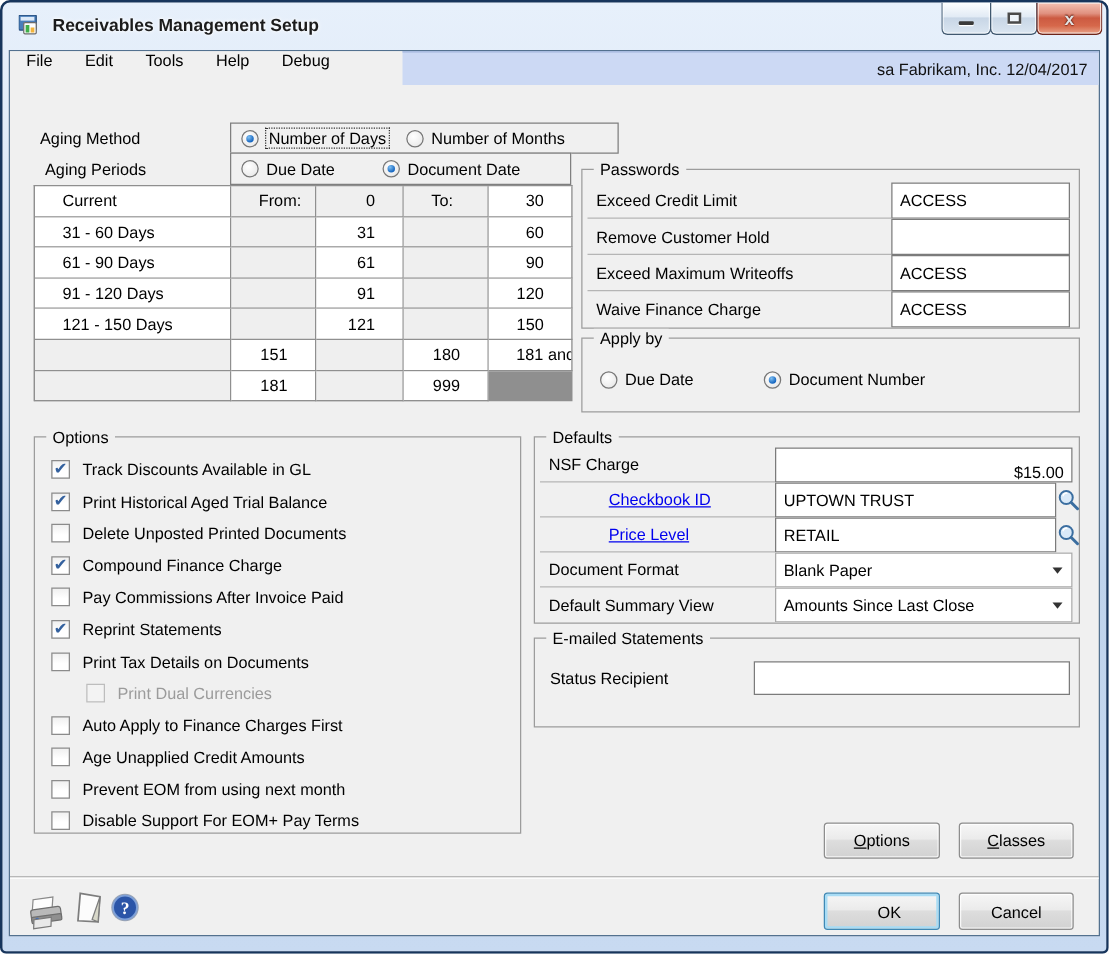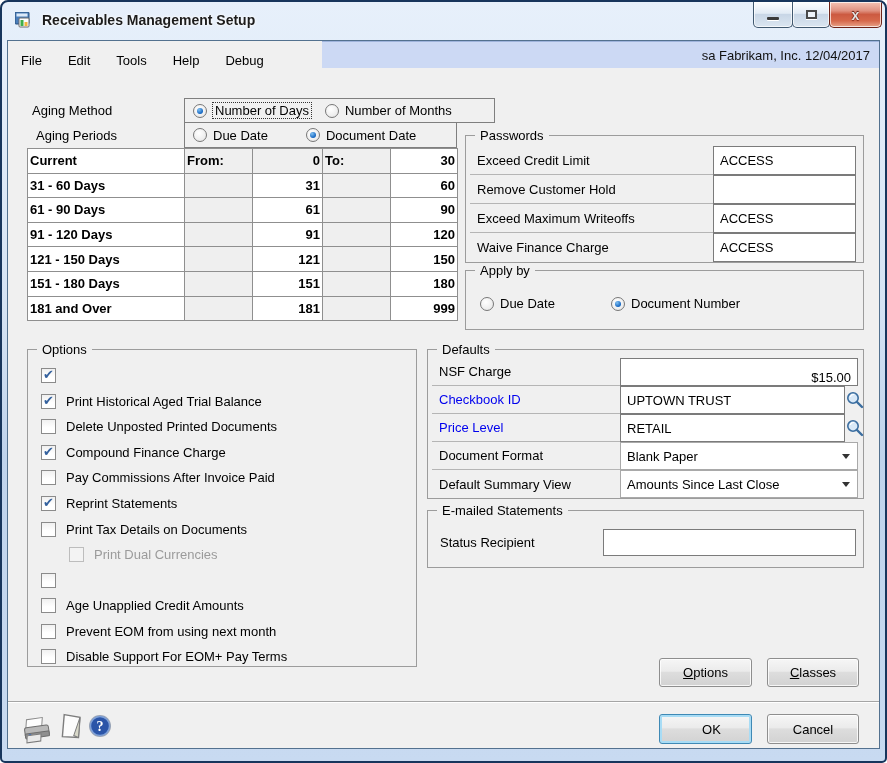--- a/index.html
+++ b/index.html
@@ -23,21 +23,21 @@
     background: linear-gradient(180deg, #f5c3b4 0%, #e09180 35%, #cc5a41 50%, #d6684b 75%, #e8a389 100%);
     border-color: #6e2318; }
   .glyph-min { width: 12px; height: 3px; background: #3a3a3a; border-radius: 1px; box-shadow: 0 1px 0 #fff; margin-top: 8px; }
   .glyph-max { width: 11px; height: 9px; border: 2px solid #4a4a4a; background: #eef4fa; box-shadow: 0 1px 0 #fff; }
   .glyph-close { font-size: 14px; font-weight: bold; color: #e3e3e3; text-shadow: 0 -1px 1px #571408, 0 1px 1px #8c2e1c; line-height: 1; }
 
   
   .client-bg { position: absolute; left: 5px; top: 38px; right: 5px; bottom: 12px; background: #f0f0f0; border: 1px solid #53718f; }
 
   .menubar { position: absolute; left: 6px; top: 39px; right: 6px; height: 27px; display: flex; }
-  .menu-left { display: flex; align-items: flex-end; background: #f0f0f0; width: 314px; }
+  .menu-left { display: flex; align-items: flex-start; background: #f0f0f0; width: 314px; }
   .menu-item { display: flex; align-items: center; padding: 0 13px; cursor: default; }
   .menu-right { flex: 1; background: #ccd9f4; border-top: 1px solid #9fb4dc; display: flex; align-items: center; justify-content: flex-end; padding-right: 9px; color: #111; }
 
   
   .grp { position: absolute; border: 1px solid #9c9c9c; }
   .grp-legend { position: absolute; top: -8px; left: 9px; background: #f0f0f0; padding: 0 5px; line-height: 15px; }
 
   .lbl { position: absolute; white-space: nowrap; }
 
   .radio { width: 14px; height: 14px; border-radius: 50%; border: 1px solid #777;
@@ -49,37 +49,37 @@
     position: relative; flex: none; }
   .chk.on::after { content: "\2714"; position: absolute; left: 1px; top: -2px; font-size: 13px; color: #34619e; }
 
   .txtbox { position: absolute; background: #fff; border: 1px solid #7b7b7b; display: flex; align-items: center; padding: 0 6px; }
   .txtbox.num { justify-content: flex-end; align-items: flex-end; }
 
   .ddl { position: absolute; background: #fff; border: 1px solid #a9a9a9; display: flex; align-items: center; padding: 0 22px 0 6px; }
   .ddl-arrow { position: absolute; right: 7px; top: 50%; margin-top: -2px; width: 0; height: 0;
     border-left: 4px solid transparent; border-right: 4px solid transparent; border-top: 5px solid #333; }
 
-  .link { color: #0000ee; cursor: pointer; }
+  .link { color: #0000ee; text-decoration: underline; cursor: pointer; margin-left: 48px; }
 
   .btn { position: absolute; display: flex; align-items: center; justify-content: center;
     border: 1px solid #8e8e8e; border-radius: 3px; background: linear-gradient(180deg, #f6f6f6 0%, #ebebeb 45%, #dddddd 50%, #d2d2d2 100%);
     cursor: default; box-shadow: inset 0 0 0 1px rgba(255,255,255,.8); }
   .btn.default { border: 1px solid #3f89b5; box-shadow: inset 0 0 0 2px #a8dcf5; padding-left: 12px; }
   .ak::first-letter { text-decoration: underline; }
 
   
   .radio-box { position: absolute; border: 1px solid #7f7f7f; background: #f0f0f0; display: flex; align-items: center; padding-left: 8px; }
   .radio-opt { display: flex; align-items: center; gap: 6px; }
   .focus-dotted { outline: 1px dotted #333; padding: 0 2px; }
 
   .aging-table { position: absolute; left: 25px; top: 146px; display: grid;
     grid-template-columns: 157px 68px 70px 68px 67px; grid-auto-rows: 24.6px;
     border-top: 1px solid #8f8f8f; border-left: 1px solid #8f8f8f; background: #8f8f8f; }
-  .cell { border-right: 1px solid #8f8f8f; border-bottom: 1px solid #8f8f8f; display: flex; align-items: center; padding: 0 2px; white-space: nowrap; overflow: hidden; font-weight: bold; }
+  .cell { border-right: 1px solid #8f8f8f; border-bottom: 1px solid #8f8f8f; display: flex; align-items: center; padding: 0 22px; white-space: nowrap; overflow: hidden; }
   .cell.white { background: #ffffff; }
   .cell.gray { background: #efefef; }
   .cell.val { justify-content: flex-end; }
 
   
   .form-label-row { position: absolute; display: flex; align-items: center; padding-left: 7px; border-bottom: 1px solid #b5b5b5; }
   .form-label-row.noline { border-bottom: none; }
 
   .opt-row { position: absolute; display: flex; align-items: center; gap: 10px; white-space: nowrap; }
   .opt-row.disabled .opt-label { color: #9b9b9b; }
@@ -180,21 +180,20 @@
     <div class="cell white val">91</div>
     <div class="cell gray"></div>
     <div class="cell white val">120</div>
 
     <div class="cell white">121 - 150 Days</div>
     <div class="cell gray"></div>
     <div class="cell white val">121</div>
     <div class="cell gray"></div>
     <div class="cell white val">150</div>
 
-    <div class="cell white">151 - 180 Days</div>
     <div class="cell gray"></div>
     <div class="cell white val">151</div>
     <div class="cell gray"></div>
     <div class="cell white val">180</div>
 
     <div class="cell white">181 and Over</div>
     <div class="cell gray"></div>
     <div class="cell white val">181</div>
     <div class="cell gray"></div>
     <div class="cell white val">999</div>
@@ -242,20 +241,21 @@
       <span class="radio on"></span>
       <span>Document Number</span>
     </div>
   </div>
 
   <div class="grp" style="left:25px; top:347px; width:390px; height:318px;">
     <div class="grp-legend">Options</div>
 
     <div class="opt-row" style="left:13px; top:18px;">
         <span class="chk on"></span>
+        <span class="opt-label">Track Discounts Available in GL</span>
       </div>
     <div class="opt-row" style="left:13px; top:44px;">
         <span class="chk on"></span>
         <span class="opt-label">Print Historical Aged Trial Balance</span>
       </div>
     <div class="opt-row" style="left:13px; top:69px;">
         <span class="chk"></span>
         <span class="opt-label">Delete Unposted Printed Documents</span>
       </div>
     <div class="opt-row" style="left:13px; top:95px;">
@@ -273,20 +273,21 @@
     <div class="opt-row" style="left:13px; top:172px;">
         <span class="chk"></span>
         <span class="opt-label">Print Tax Details on Documents</span>
       </div>
     <div class="opt-row disabled" style="left:41px; top:197px;">
         <span class="chk"></span>
         <span class="opt-label">Print Dual Currencies</span>
       </div>
     <div class="opt-row" style="left:13px; top:223px;">
         <span class="chk"></span>
+        <span class="opt-label">Auto Apply to Finance Charges First</span>
       </div>
     <div class="opt-row" style="left:13px; top:248px;">
         <span class="chk"></span>
         <span class="opt-label">Age Unapplied Credit Amounts</span>
       </div>
     <div class="opt-row" style="left:13px; top:274px;">
         <span class="chk"></span>
         <span class="opt-label">Prevent EOM from using next month</span>
       </div>
     <div class="opt-row" style="left:13px; top:299px;">
@@ -339,21 +340,21 @@
 
     <div class="form-label-row noline" style="left:4px; top:120px; width:188px; height:28px;">
         <span>Default Summary View</span>
       </div>
     <div class="ddl" style="left:192px; top:120px; width:238px; height:28px;">
       <span>Amounts Since Last Close</span>
       <span class="ddl-arrow"></span>
     </div>
   </div>
 
-  <div class="grp" style="left:425px; top:508px; width:437px; height:58px;padding-left:19px;">
+  <div class="grp" style="left:425px; top:508px; width:437px; height:72px;padding-left:19px;">
     <div class="grp-legend">E-mailed Statements</div>
     <div class="lbl" style="left:12px; top:24px; position:absolute;">Status Recipient</div>
     <div class="txtbox" style="left:175px; top:18px; width:253px; height:27px;">
         <span></span>
       </div>
   </div>
 
   <div class="btn" style="left:657px; top:656px; width:93px; height:29px;">
       <span class="ak">Options</span>
     </div>

